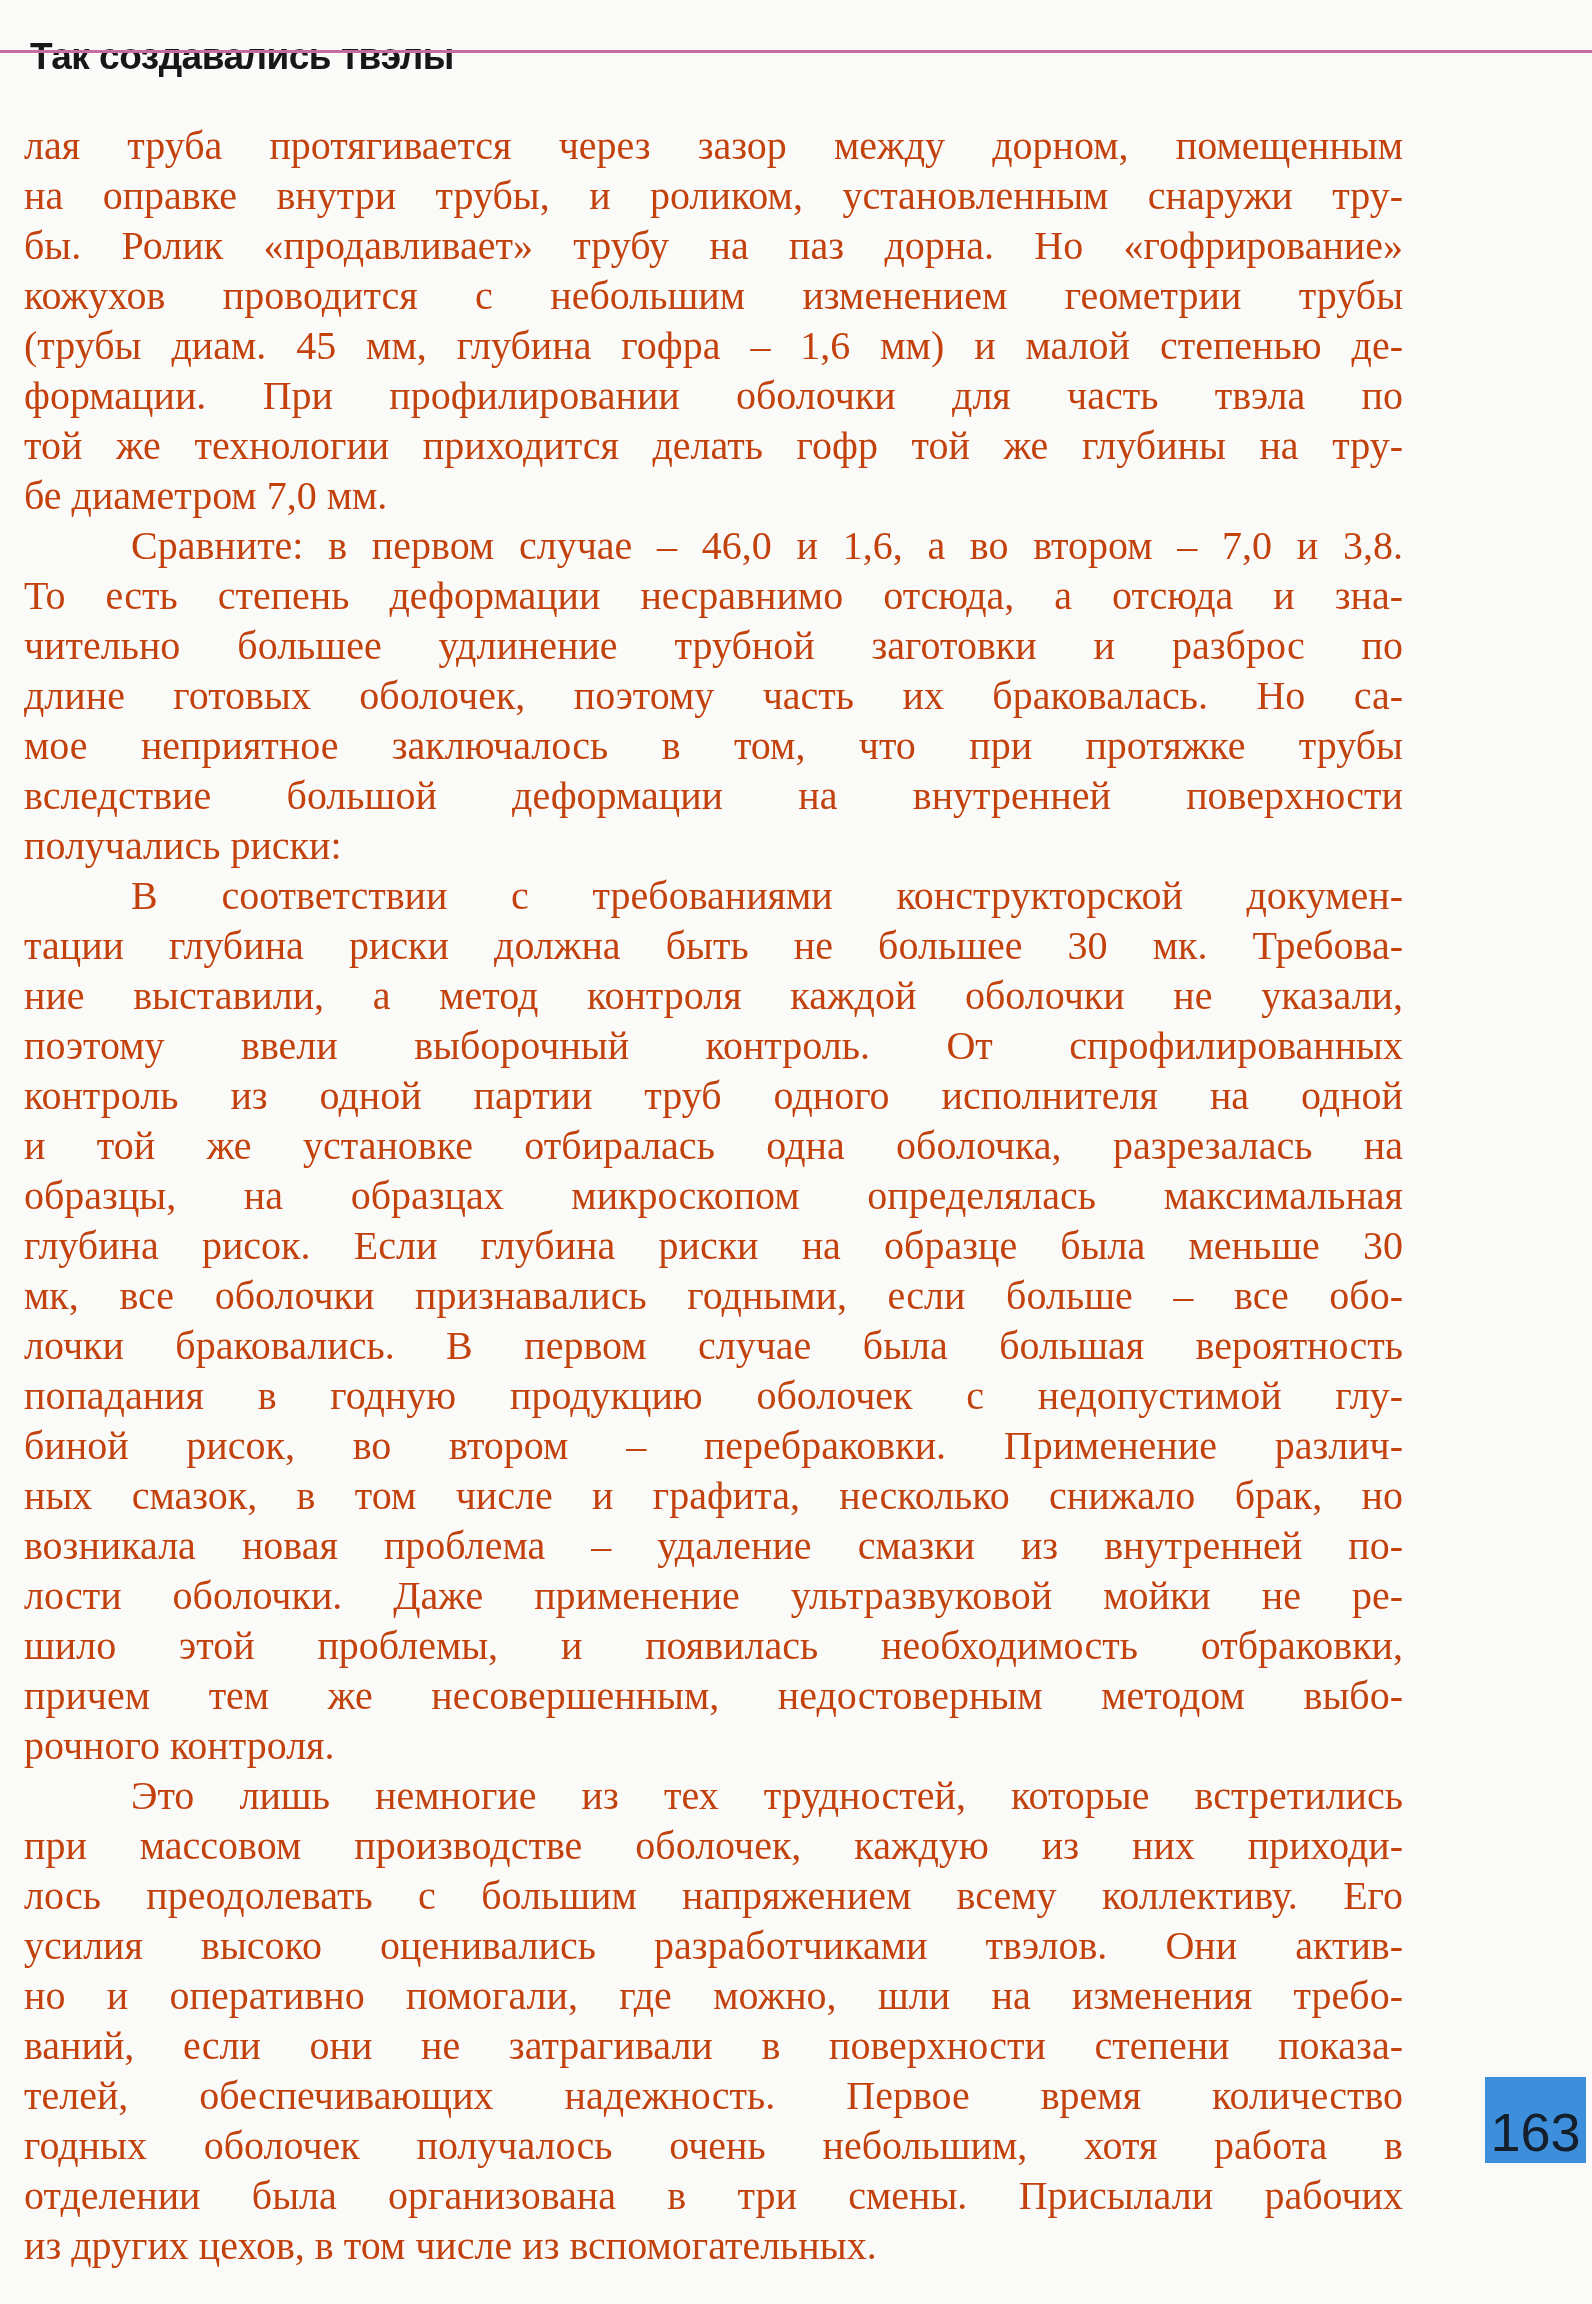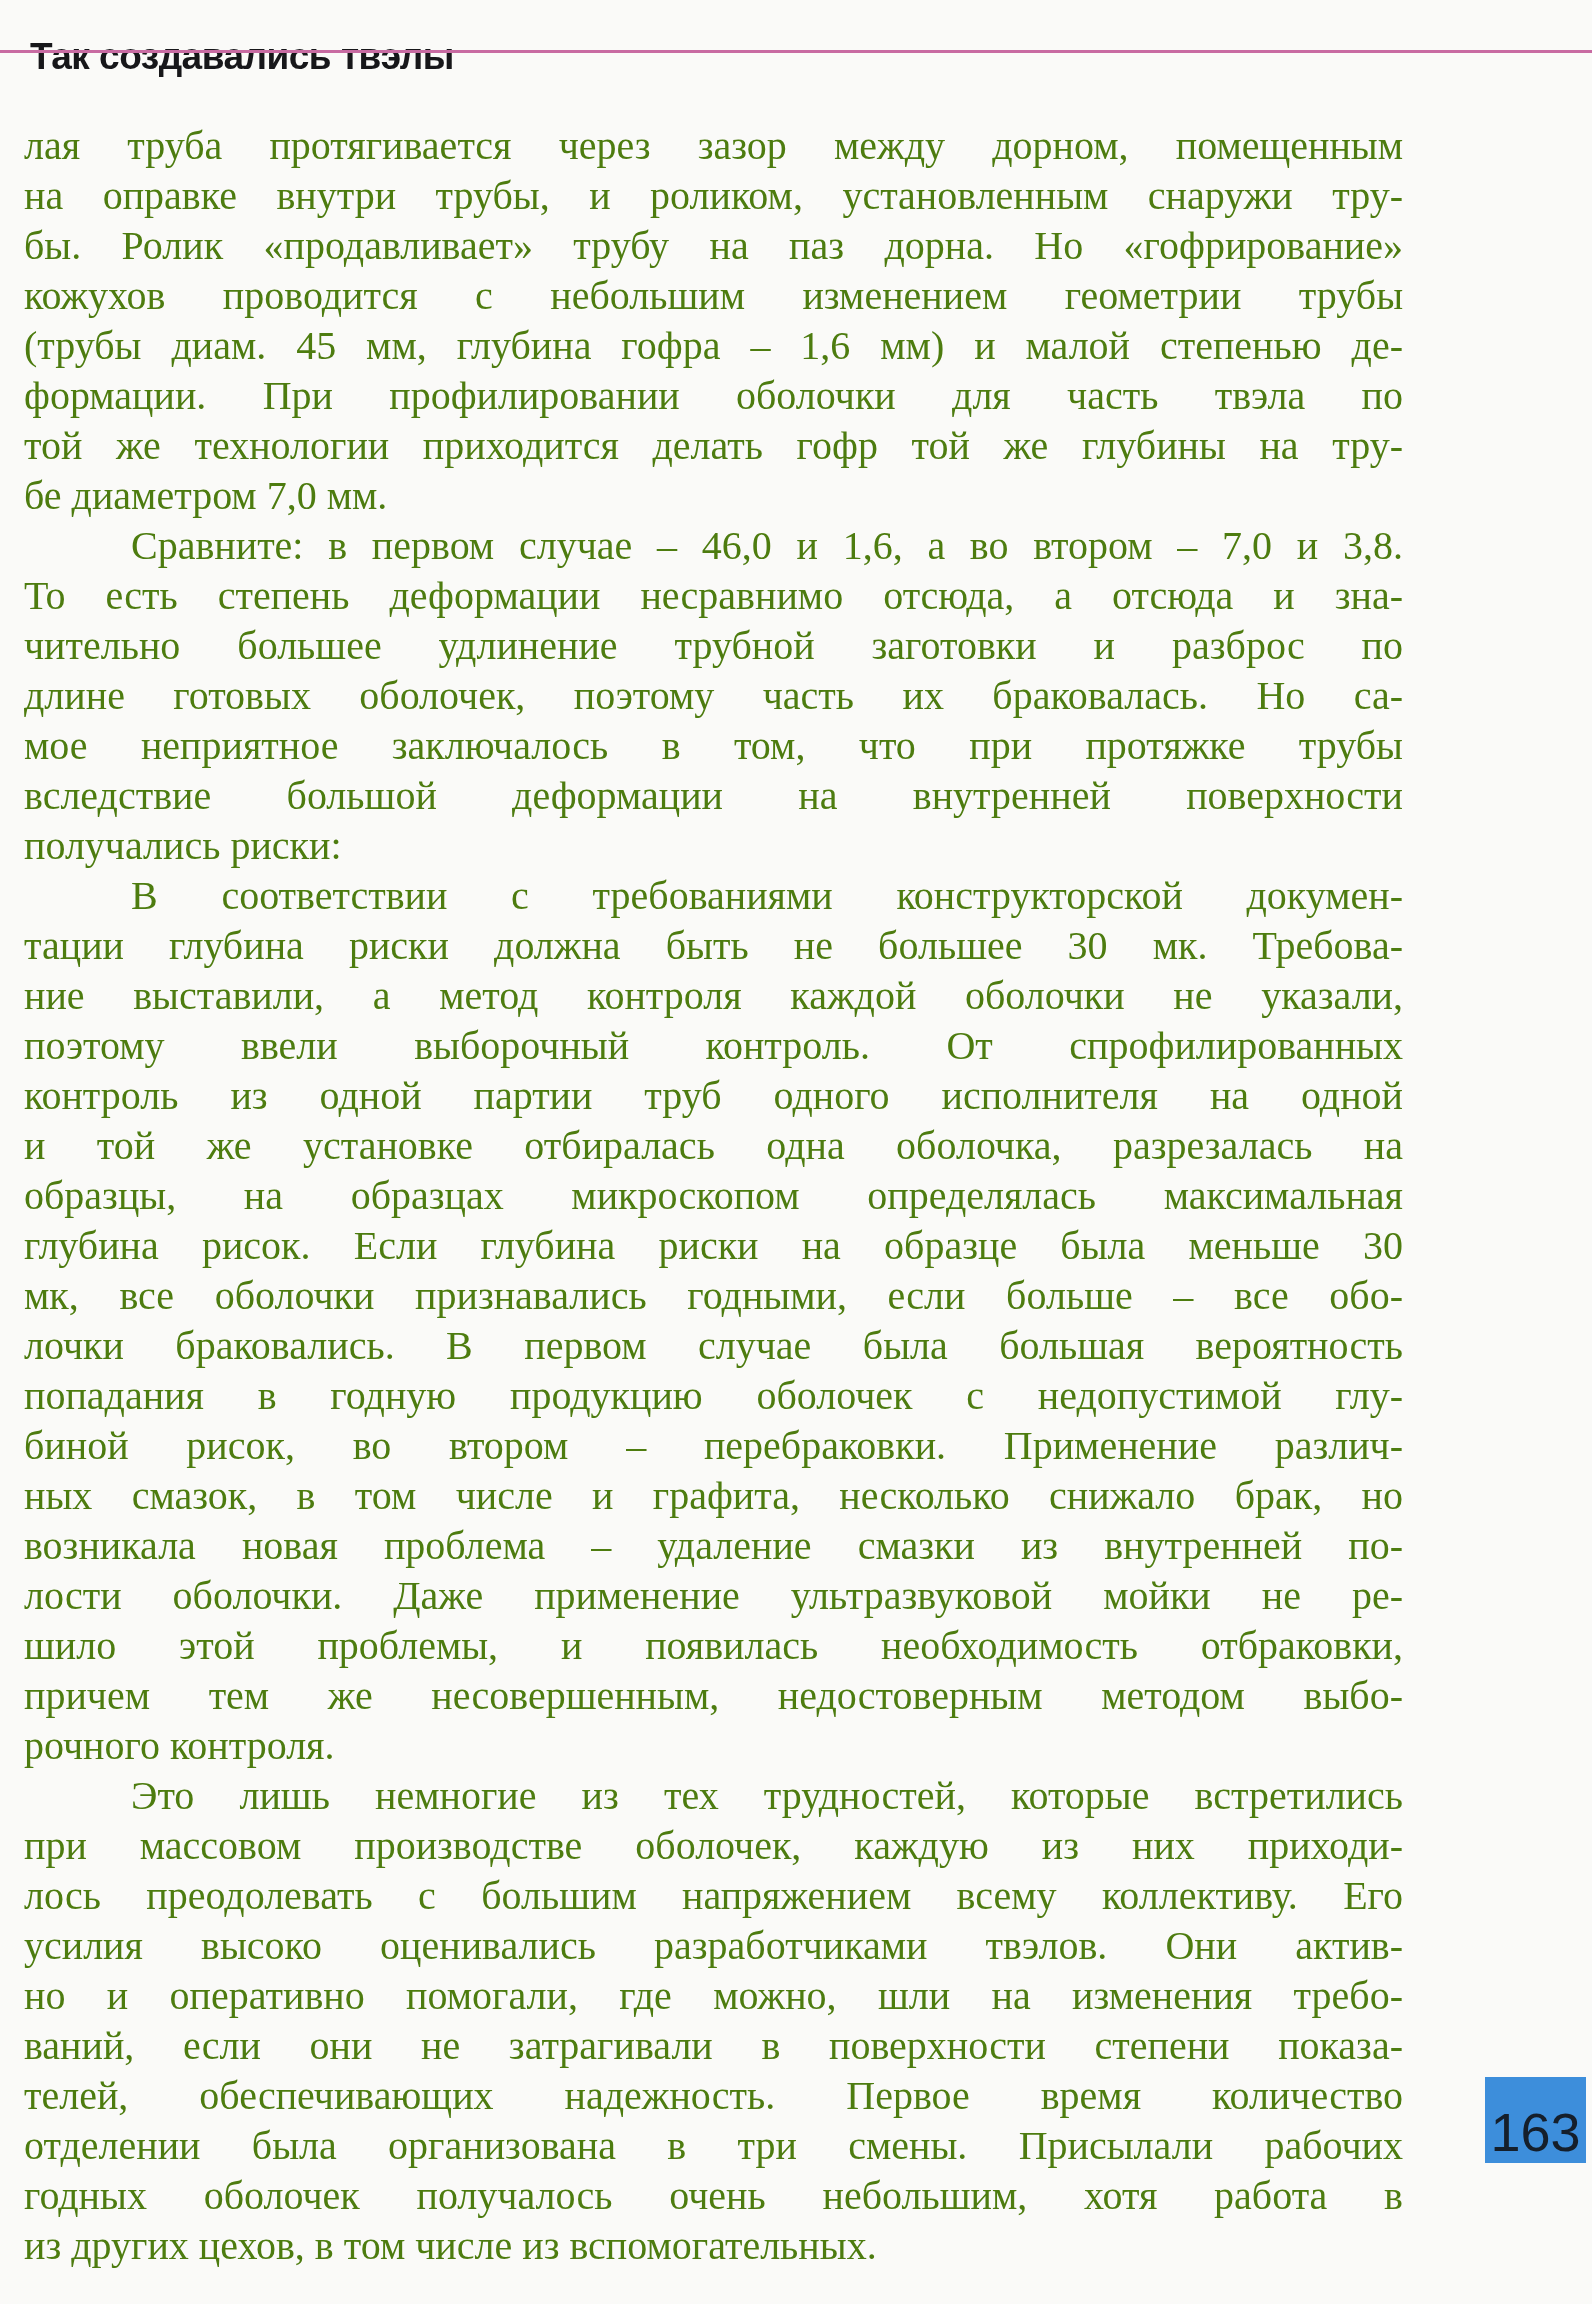--- a/index.html
+++ b/index.html
@@ -61,21 +61,21 @@
     color: #151f2b;
   }
 </style>
 </head>
 <body style="background: rgb(250, 250, 248);">
 
 <div class="running-header" style="color: rgb(23, 23, 26); margin-top: 31px;">Так создавались твэлы</div>
 
 <div class="header-rule" style="background: rgb(200, 107, 162);"></div>
 
-<div class="body-text" style="color: #4d7c0f;">
+<div class="body-text" style="color: #c2410c;">
     <div>
       <div class="line">лая труба протягивается через зазор между дорном, помещенным</div>
       <div class="line">на оправке внутри трубы, и роликом, установленным снаружи тру-</div>
       <div class="line">бы. Ролик «продавливает» трубу на паз дорна. Но «гофрирование»</div>
       <div class="line">кожухов проводится с небольшим изменением геометрии трубы</div>
       <div class="line">(трубы диам. 45 мм, глубина гофра – 1,6 мм) и малой степенью де-</div>
       <div class="line">формации. При профилировании оболочки для часть твэла по</div>
       <div class="line">той же технологии приходится делать гофр той же глубины на тру-</div>
       <div class="line last">бе диаметром 7,0 мм.</div>
     </div>
@@ -109,22 +109,22 @@
       <div class="line last">рочного контроля.</div>
     </div>
     <div>
       <div class="line indent">Это лишь немногие из тех трудностей, которые встретились</div>
       <div class="line">при массовом производстве оболочек, каждую из них приходи-</div>
       <div class="line">лось преодолевать с большим напряжением всему коллективу. Его</div>
       <div class="line">усилия высоко оценивались разработчиками твэлов. Они актив-</div>
       <div class="line">но и оперативно помогали, где можно, шли на изменения требо-</div>
       <div class="line">ваний, если они не затрагивали в поверхности степени показа-</div>
       <div class="line">телей, обеспечивающих надежность. Первое время количество</div>
+      <div class="line">годных оболочек получалось очень небольшим, хотя работа в</div>
       <div class="line">отделении была организована в три смены. Присылали рабочих</div>
-      <div class="line">годных оболочек получалось очень небольшим, хотя работа в</div>
       <div class="line last">из других цехов, в том числе из вспомогательных.</div>
     </div>
   </div>
 
 <div class="page-badge" style="background: rgb(61, 142, 219); color: rgb(21, 31, 43);">
   <span>163</span>
 </div>
 
 
 </body></html>

